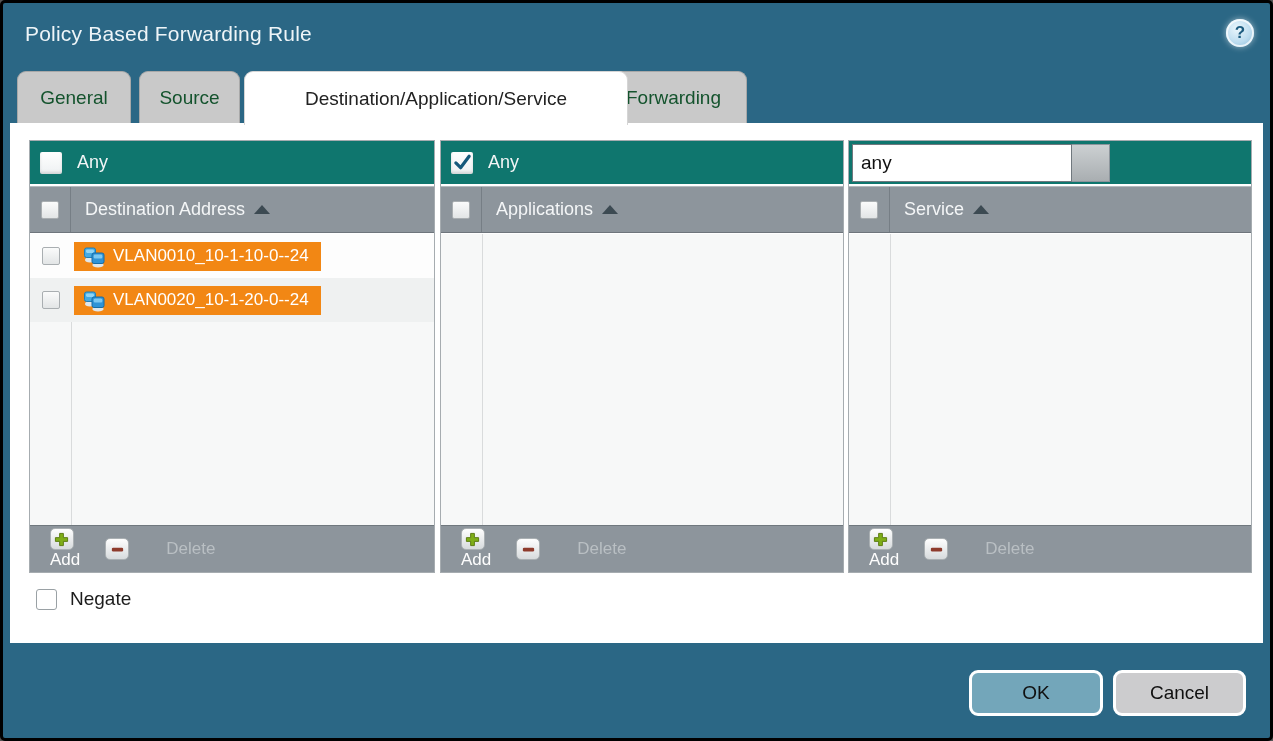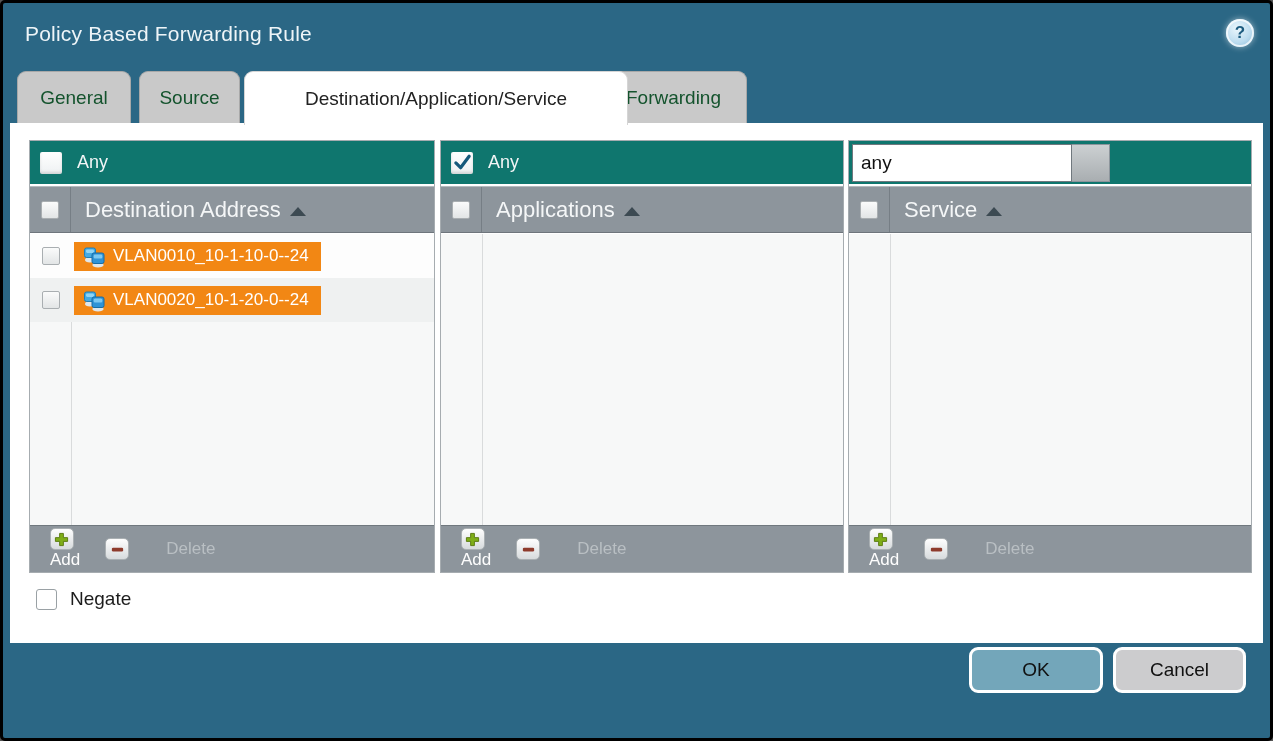--- a/index.html
+++ b/index.html
@@ -78,21 +78,21 @@
     background: #8d959c;
     border-top: 1px solid #b4babe;
     border-bottom: 1px solid #6e757c;
     display: flex; align-items: center;
   }
   .sub-header .cb-cell {
     width: 41px; height: 100%;
     display: flex; align-items: center; justify-content: center;
     border-right: 1px solid #767e85;
   }
-  .sub-header-label { color: #f4f6f7; font-size: 22px; margin-left: 14px; cursor: pointer; }
+  .sub-header-label { color: #f4f6f7; font-size: 18px; margin-left: 14px; cursor: pointer; }
   .sort-asc {
     display: inline-block; margin-left: 9px;
     width: 0; height: 0;
     border-left: 8px solid transparent; border-right: 8px solid transparent;
     border-bottom: 9px solid #3c4a52;
     vertical-align: 1px;
   }
 
   .list-area {
     position: absolute; left: 0; top: 93px; bottom: 47px; width: 100%;
@@ -181,21 +181,21 @@
 
   
   .negate-row {
     position: absolute; left: 26px; top: 465px;
     display: flex; align-items: center;
   }
   .negate-label { font-size: 19px; color: #1c1c1c; margin-left: 13px; }
 
   
   .action-btn {
-    position: absolute; top: 644px; height: 46px;
+    position: absolute; top: 667px; height: 46px;
     border: 3px solid #fff; border-radius: 9px;
     font-family: "Liberation Sans", sans-serif;
     font-size: 19px; color: #101010;
     display: flex; align-items: center; justify-content: center;
     cursor: pointer;
   }
   #btn-ok     { left: 966px;  width: 134px; background: #73a6ba; }
   #btn-cancel { left: 1110px; width: 133px; background: #ccccce; }
 </style>
 </head>

